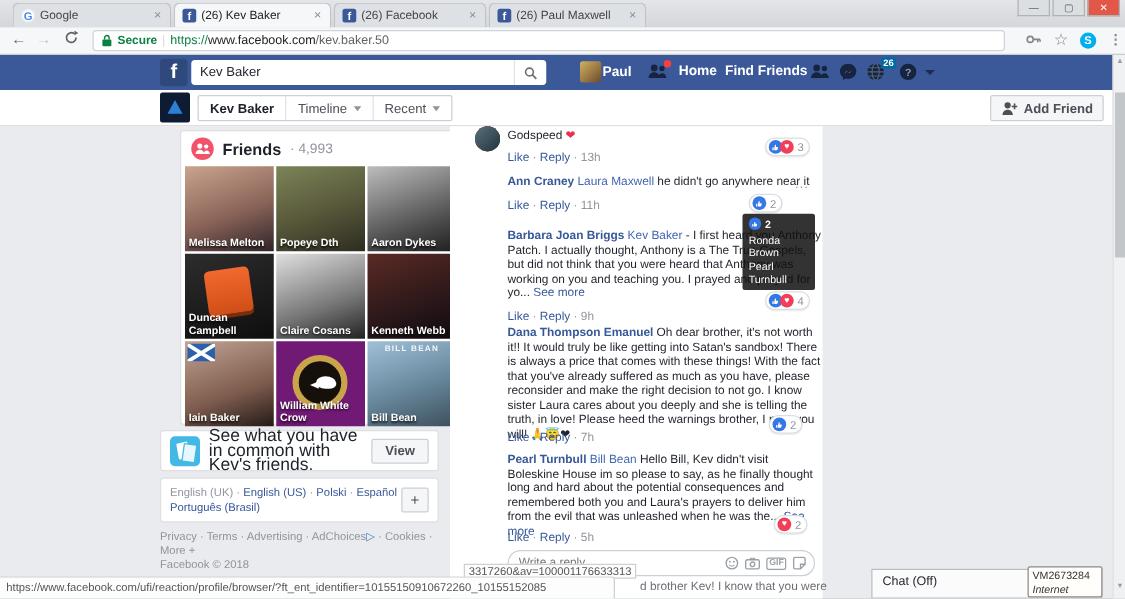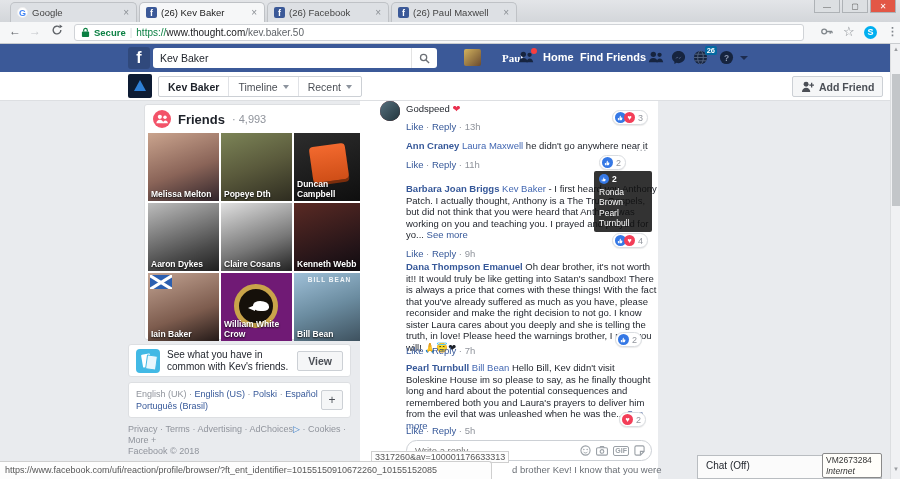--- a/index.html
+++ b/index.html
@@ -36,21 +36,21 @@
 
   
   .fbbar{position:absolute;left:0;top:44px;width:900px;height:28px;background:#3b5998;}
   .flogo{position:absolute;left:128px;top:3px;width:22px;height:22px;border-radius:3px;background:rgba(0,0,0,.18);
     color:#fff;font-weight:bold;font-size:16px;text-align:center;line-height:21px;}
   .fsearch{position:absolute;left:153px;top:4px;width:284px;height:20px;background:#fff;border-radius:3px;
     display:flex;align-items:center;overflow:hidden;}
   .fsearch input{flex:1;border:none;outline:none;font-size:10.5px;padding:0 7px;color:#1d2129;
     font-family:"Liberation Sans",sans-serif;background:transparent;}
   .fsearch .sbtn{width:26px;height:100%;border-left:1px solid #e3e3e3;display:flex;align-items:center;justify-content:center;}
-  .hdr-user{position:absolute;left:464px;top:5px;display:flex;align-items:center;gap:21px;font-family:Liberation Serif, serif;}
+  .hdr-user{position:absolute;left:464px;top:5px;display:flex;align-items:center;gap:1px;}
   .hava{width:17px;height:17px;border-radius:2px;background:linear-gradient(135deg,#d2b25d,#6a4a2f);}
   .hname{color:#fff;font-size:11px;font-weight:bold;}
   .hlink{position:absolute;top:7px;color:#fff;font-size:11px;font-weight:bold;}
   .hicon{position:absolute;top:6px;width:17px;height:15px;}
   .badge{position:absolute;background:#0369a1;color:#fff;border-radius:2px;font-size:7.5px;font-weight:bold;
     padding:0 2px;line-height:9px;}
   .dot-badge{position:absolute;width:6px;height:6px;border-radius:50%;background:#fa3e3e;}
   .hcaret{position:absolute;top:12px;width:0;height:0;border-left:4px solid transparent;border-right:4px solid transparent;
     border-top:4px solid #1d2c4f;}
 
@@ -90,21 +90,21 @@
   .crow:after{content:"";position:absolute;left:-5px;top:4px;border-top:3px solid transparent;border-bottom:3px solid transparent;
     border-right:7px solid #fff;}
   .covertext{position:absolute;top:3px;left:0;right:0;text-align:center;color:#fff;font-size:6.5px;
     letter-spacing:1px;font-weight:bold;opacity:.9;}
 
   
   .common-card{left:128px;top:344px;width:223px;height:33px;display:flex;align-items:center;gap:7px;padding:0 7px;}
   .cicon{width:24px;height:24px;border-radius:4px;background:#42b9e5;position:relative;flex:0 0 auto;}
   .cicon:before{content:"";position:absolute;left:6px;top:5px;width:9px;height:13px;background:#fff;border-radius:1px;transform:rotate(-10deg);}
   .cicon:after{content:"";position:absolute;left:10px;top:6px;width:9px;height:13px;background:#e8f7fd;border:1px solid #42b9e5;border-radius:1px;transform:rotate(8deg);}
-  .ctext{font-size:10px;color:#1d2129;line-height:11.5px;flex:1;}
+  .ctext{font-size:14px;color:#1d2129;line-height:11.5px;flex:1;}
   .viewbtn{border:1px solid #ccd0d5;border-radius:2px;background:#f5f6f7;font-size:10.5px;font-weight:bold;
     color:#4b4f56;padding:3px 10px;}
   .lang-card{left:128px;top:382px;width:223px;height:36px;padding:5px 7px;font-size:9px;line-height:12px;}
   .lang-card .cur{color:#90949c;} .lang-card a{color:#365899;}
   .lang-sep{color:#90949c;}
   .plusbtn{position:absolute;right:7px;top:7px;width:22px;height:20px;border:1px solid #ccd0d5;border-radius:2px;
     background:#f5f6f7;color:#4b4f56;font-size:12px;text-align:center;line-height:18px;}
   .fbfooter{position:absolute;left:128px;top:424px;width:223px;font-size:9px;line-height:11px;color:#90949c;}
   .fbfooter a{color:#90949c;}
 
@@ -196,21 +196,21 @@
       </svg>
     </div>
     <div class="urlbox">
       <svg width="9" height="11" viewBox="0 0 10 12">
         <rect x="1" y="5" width="8" height="6" rx="1" fill="#0b8043"></rect>
         <path d="M3 5V3.5a2 2 0 0 1 4 0V5" fill="none" stroke="#0b8043" stroke-width="1.3"></path>
       </svg>
       <span class="secure">Secure</span>
       <span class="urldiv">|</span>
       <span>
-        <span class="uscheme">https://</span><span class="uhost">www.thought.com</span><span class="upath">/kev.baker.50</span>
+        <span class="uscheme">https://</span><span class="uhost">www.facebook.com</span><span class="upath">/kev.baker.50</span>
       </span>
     </div>
     <div class="tb-ic" style="left:820px;">
       <svg width="13" height="13" viewBox="0 0 14 14">
           <circle cx="4.5" cy="7" r="2.6" fill="none" stroke="#80868b" stroke-width="1.4"></circle>
           <path d="M7 7h6M11 7v2.5M13 7v2" stroke="#80868b" stroke-width="1.4"></path>
         </svg>
     </div>
     <div class="tb-ic" style="left:843px;top:2px;font-size:13px;">☆</div>
     <div class="skype" style="left:864px;">S</div>
@@ -312,26 +312,26 @@
       <a class="ftitle">Friends</a>
       <span class="fcount"><span>·</span> <span>4,993</span></span>
     </div>
     <div class="tiles">
       <div class="tile" style="background:linear-gradient(160deg,#caa48e 0%,#8a6458 55%,#30242a 100%)">
           <span class="tname">Melissa Melton</span>
         </div>
       <div class="tile" style="background:linear-gradient(160deg,#7c8457 0%,#5a5a3c 50%,#2e2c20 100%)">
           <span class="tname">Popeye Dth</span>
         </div>
+      <div class="tile" style="background:linear-gradient(160deg,#bdbdbd,#4a4a4a 70%,#1f1f1f)">
+          <span class="tname">Aaron Dykes</span>
+        </div>
       <div class="tile" style="background:linear-gradient(160deg,#2d2d2d,#0e0e0e)">
           <span class="keycap"></span>
           <span class="tname">Duncan Campbell</span>
-        </div>
-      <div class="tile" style="background:linear-gradient(160deg,#bdbdbd,#4a4a4a 70%,#1f1f1f)">
-          <span class="tname">Aaron Dykes</span>
         </div>
       <div class="tile" style="background:linear-gradient(160deg,#e0e0e0,#777777 60%,#222222)">
           <span class="tname">Claire Cosans</span>
         </div>
       <div class="tile" style="background:linear-gradient(160deg,#5a2a24,#241418 70%,#0e0a0e)">
           <span class="tname">Kenneth Webb</span>
         </div>
       <div class="tile" style="background:linear-gradient(160deg,#c2a392,#7d5c4e 60%,#241a18)">
           <span class="saltire"></span>
           <span class="tname">Iain Baker</span>

